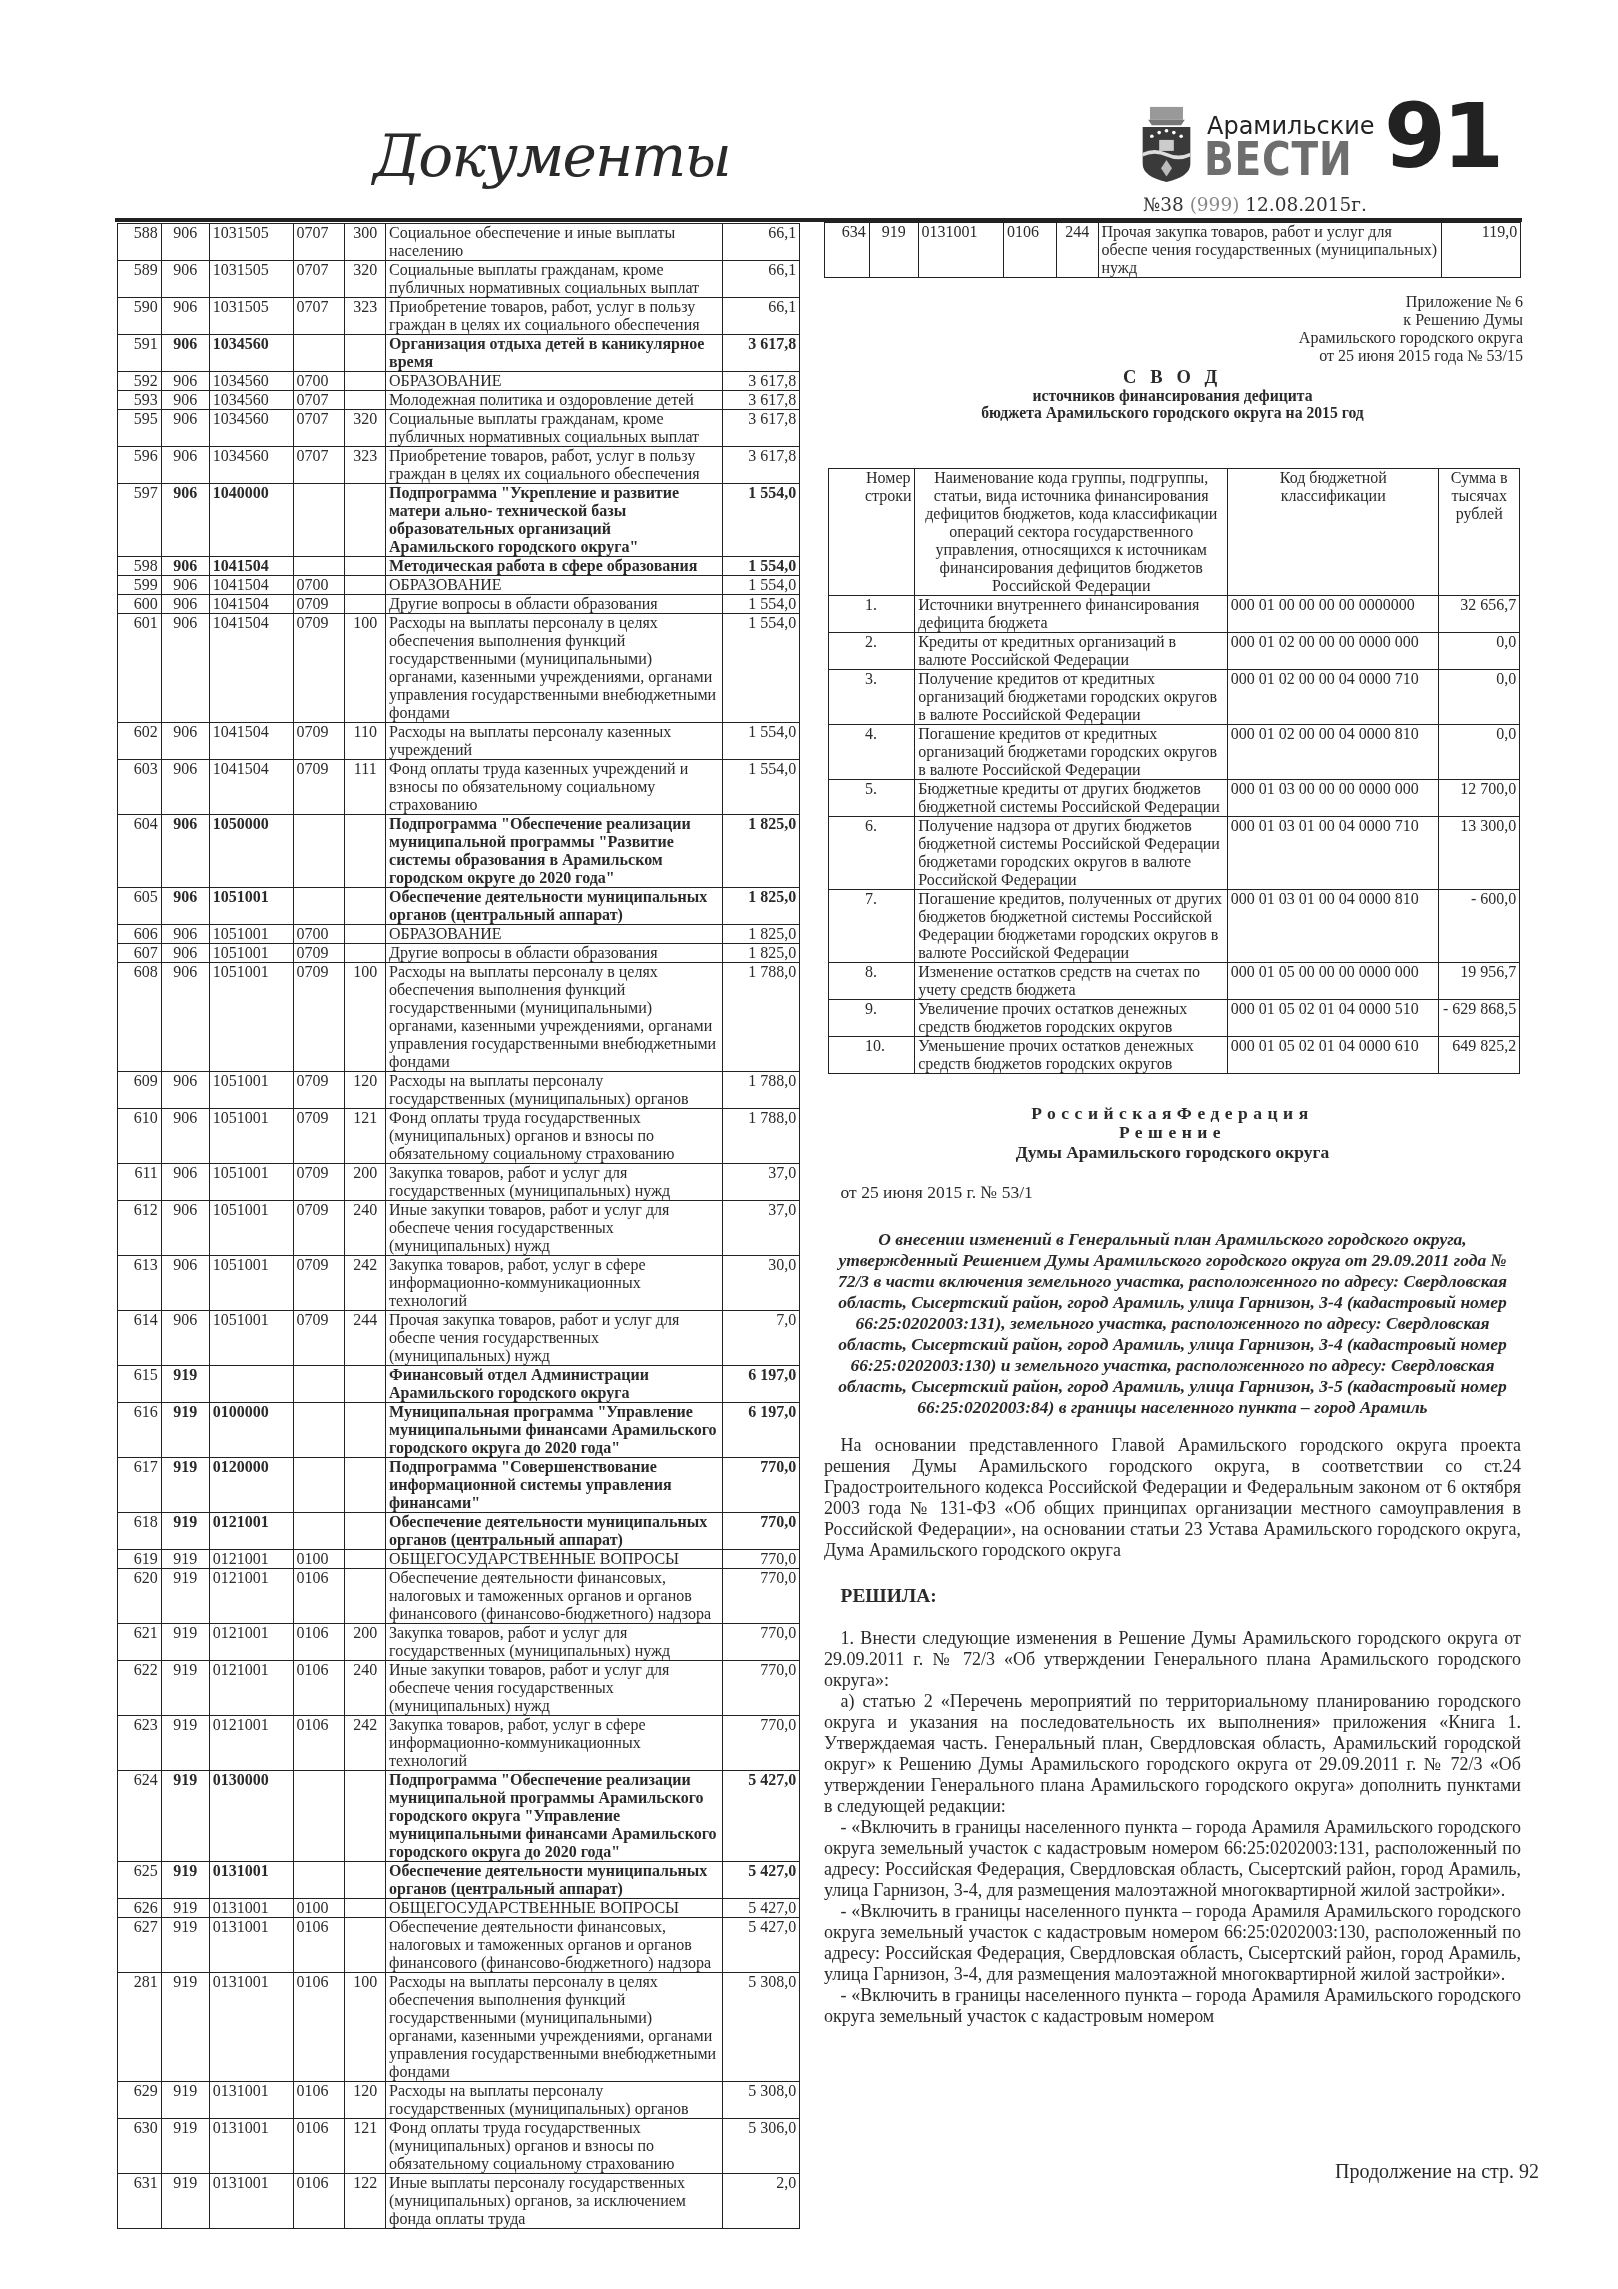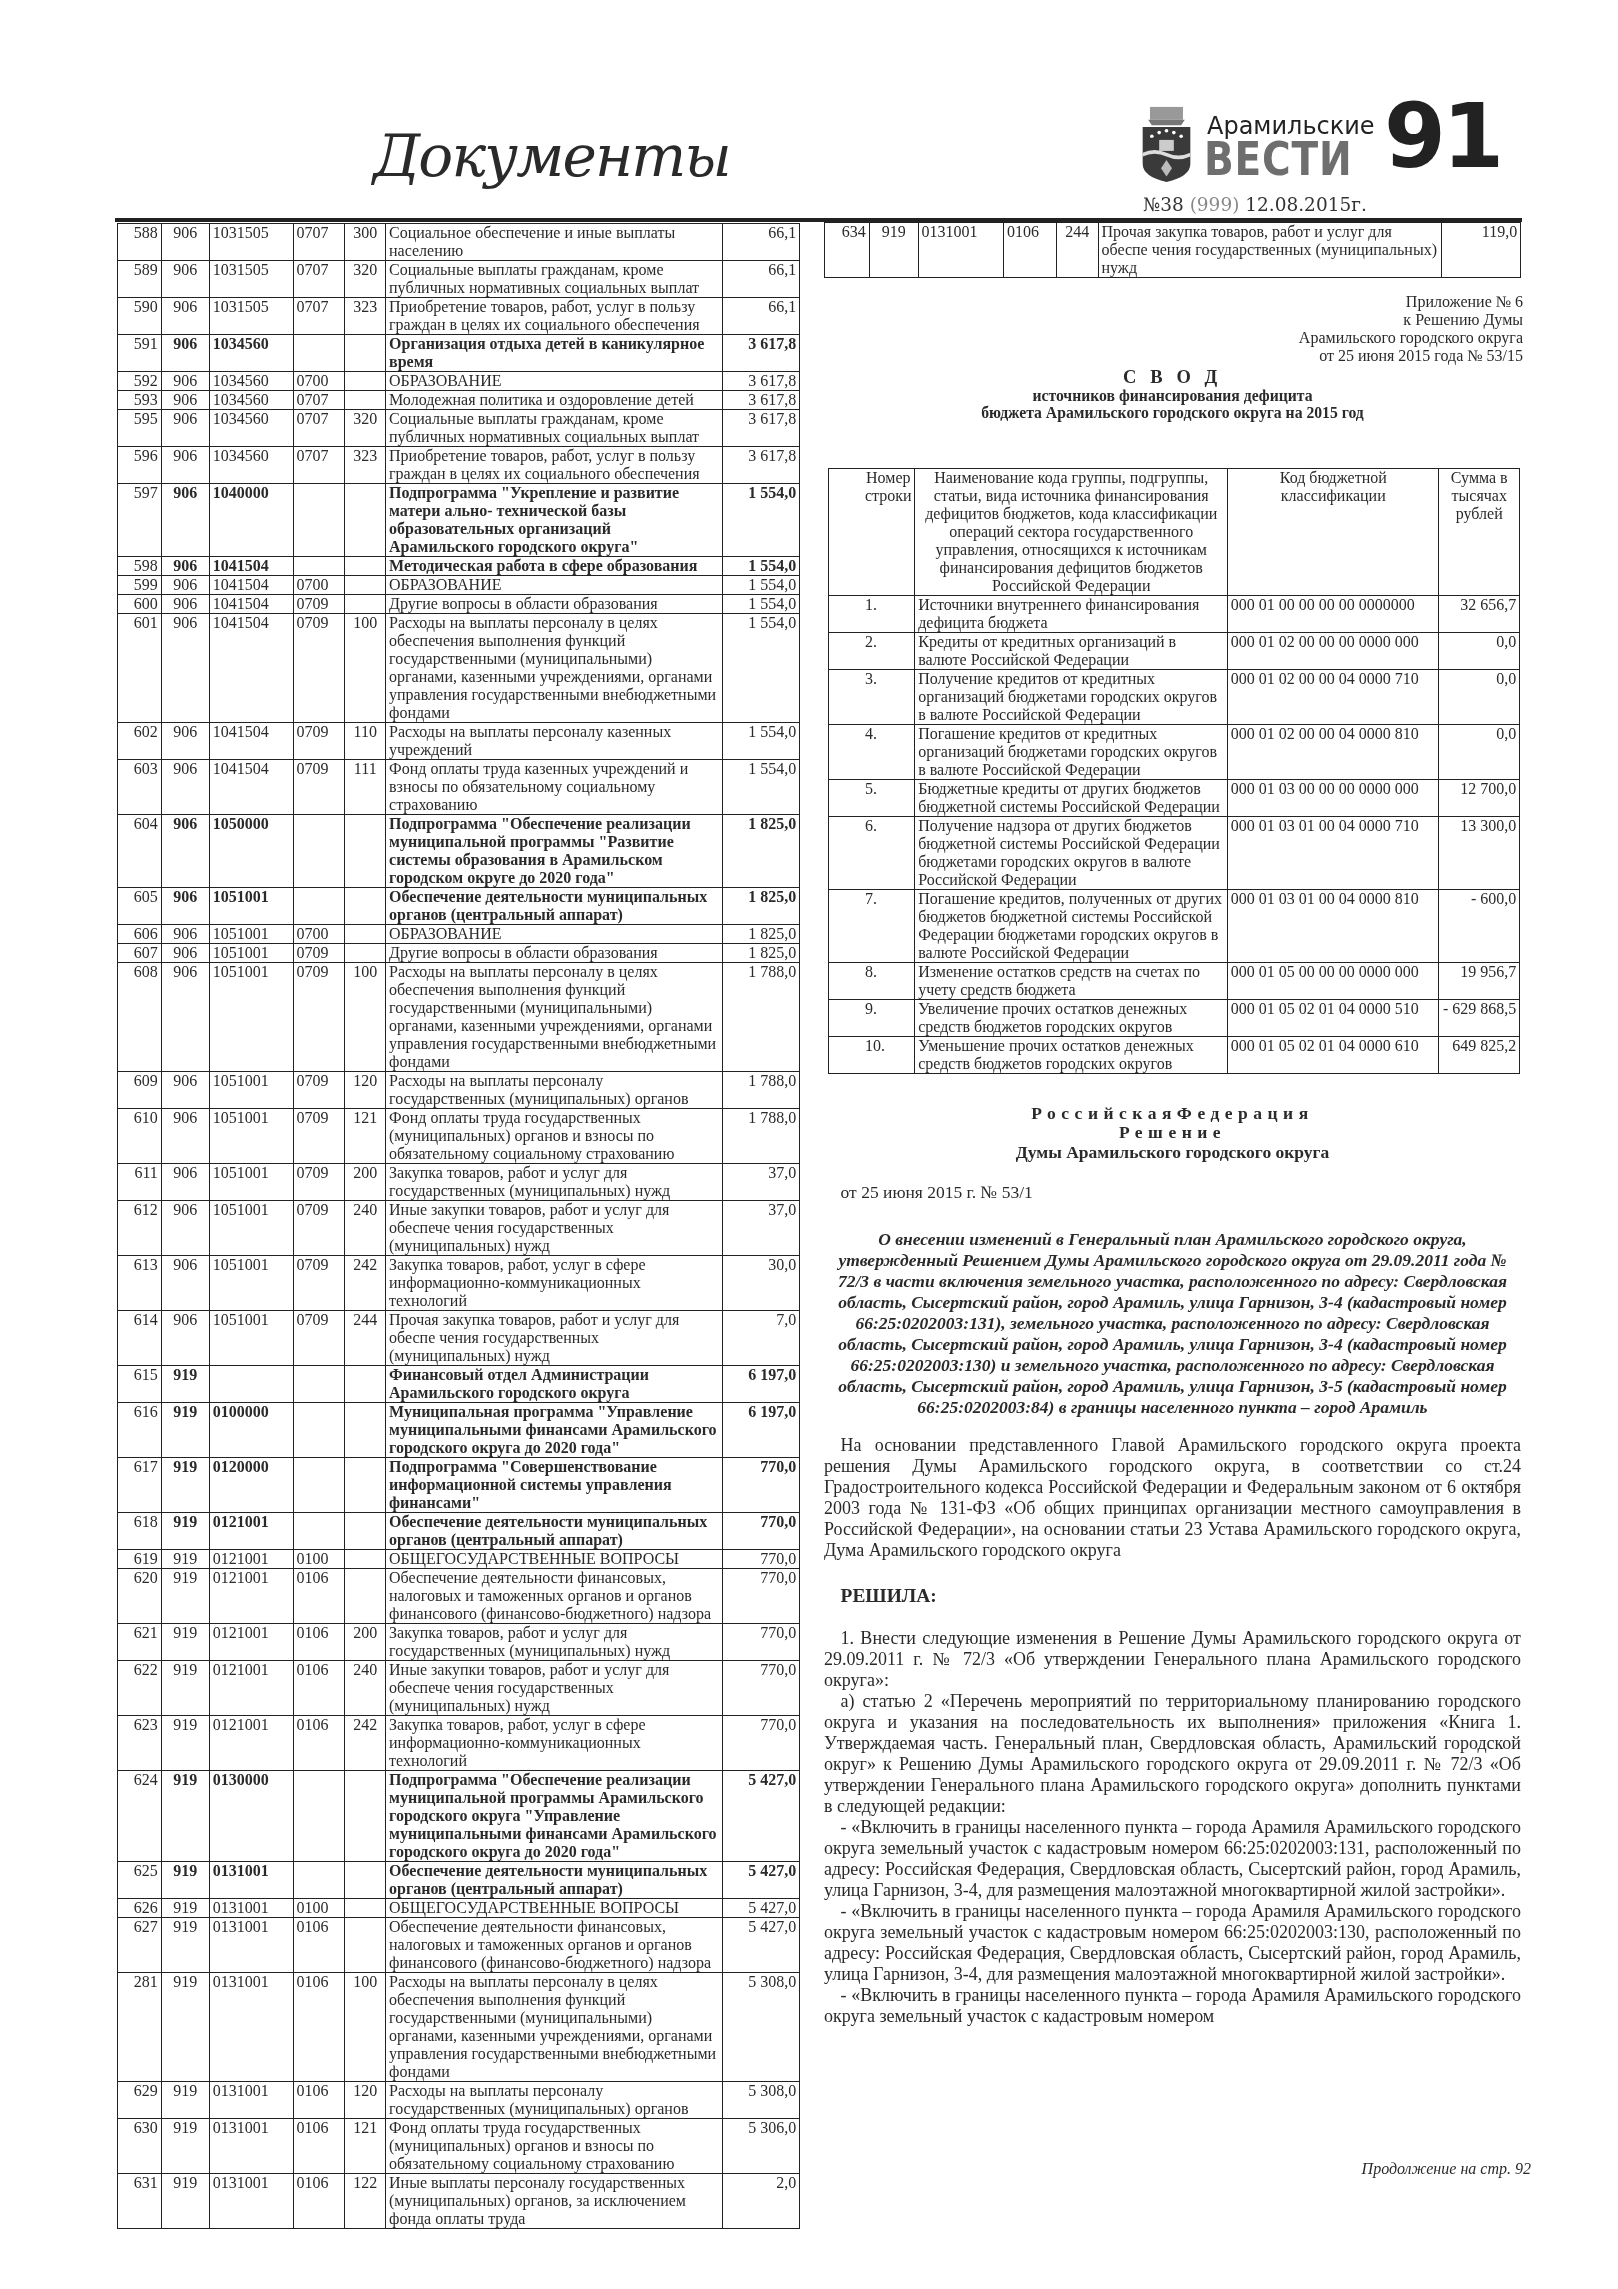--- a/index.html
+++ b/index.html
@@ -48,21 +48,21 @@
   .src .sum { width: 74px; text-align: right; white-space: nowrap; }
 
   .decision { position: absolute; left: 824px; top: 1104px; width: 697px; }
   .dhead { text-align: center; font-weight: bold; font-size: 17.5px; line-height: 19.4px; }
   .dhead .sp { letter-spacing: 5.5px; }
   .ddate { font-size: 17.5px; margin-top: 20px; padding-left: 16.6px; }
   .dsubj { margin-top: 26px; text-align: center; font-weight: bold; font-style: italic; font-size: 17.5px; line-height: 21px; }
   .dbody { margin-top: 16.6px; font-size: 18px; line-height: 21px; text-align: justify; }
   .dbody p { margin: 0; text-indent: 16.6px; }
   .resh { margin-top: 24px; margin-bottom: 22px; font-weight: bold; font-size: 19.4px; padding-left: 16.6px; }
-  .cont { position: absolute; right: 88px; top: 2160px; font-style: italic; font-size: 16px; }
+  .cont { position: absolute; right: 80px; top: 2160px; font-size: 20px; }
 </style>
 </head>
 <body>
 
 <div class="header">
   <div class="doc-title">Документы</div>
   <div class="logo">
     <svg class="crest" viewBox="0 0 60 86">
       <rect x="12" y="2" width="36" height="14" fill="#999"></rect>
       <path d="M10 16 h40 l-4 6 h-32z" fill="#777"></path>

